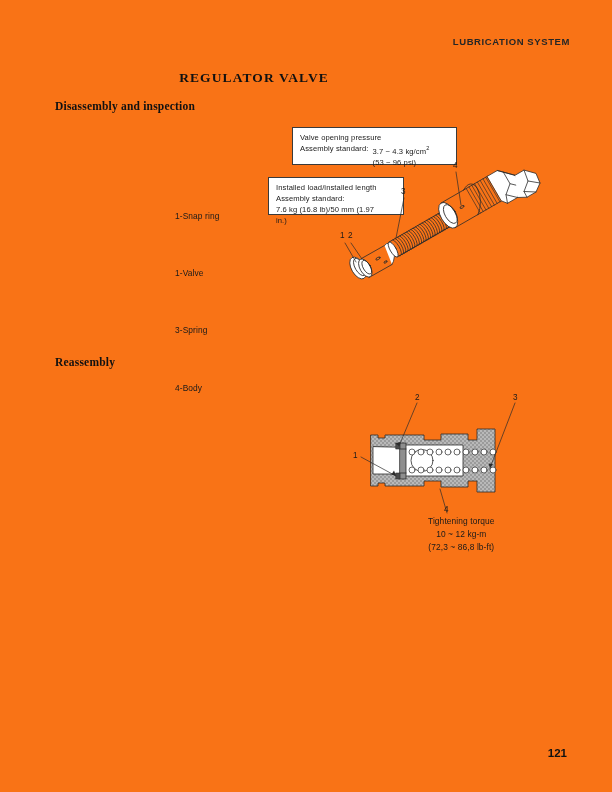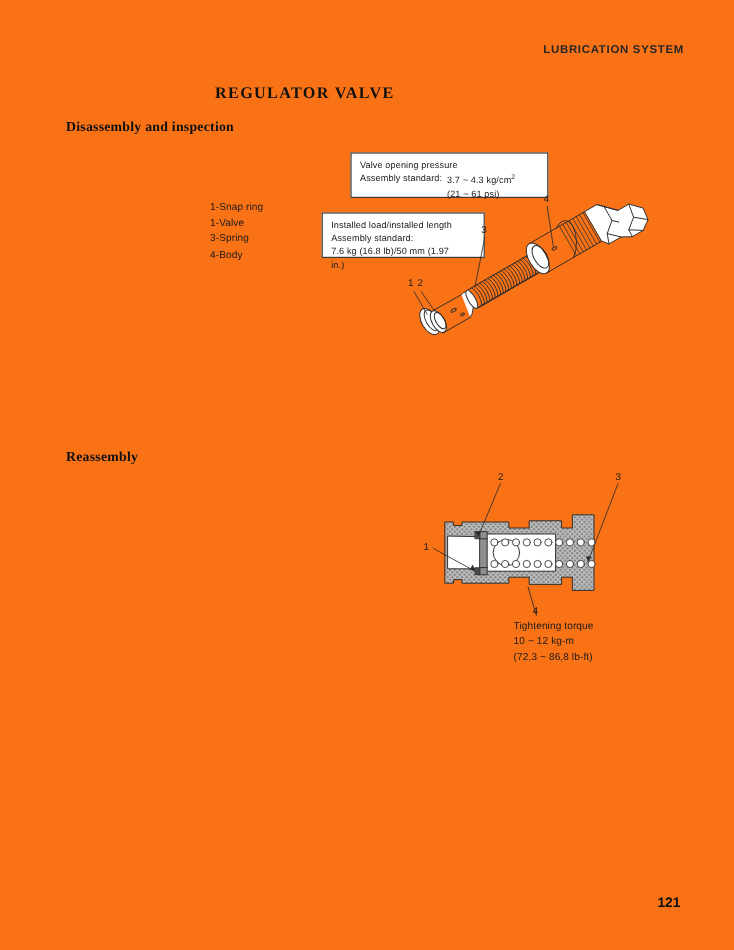--- a/index.html
+++ b/index.html
@@ -48,33 +48,33 @@
   }
   .section-heading {
     position: absolute;
     font-family: "Liberation Serif", serif;
     font-size: 11.5px;
     font-weight: bold;
     letter-spacing: 0.2px;
     color: #111;
   }
   #heading-disassembly { top: 100px; left: 55px; }
-  #heading-reassembly  { top: 375px; left: 55px; }
+  #heading-reassembly  { top: 356px; left: 55px; }
 
   
   .parts-legend {
     position: absolute;
     top: 166px;
     left: 175px;
     font-size: 8.4px;
     line-height: 13.2px;
     color: #1a1a1a;
     letter-spacing: 0.1px;
   }
-  .parts-legend div { white-space: nowrap; }
+  .parts-legend div { white-space: nowrap; margin-top: 44px; }
 
   
   .spec-box {
     position: absolute;
     border: 0.8px solid #3a3a3a;
     background: #ffffff;
     font-size: 7.6px;
     line-height: 11px;
     color: #1a1a1a;
     padding: 4px 16px 4px 7px;
@@ -122,20 +122,21 @@
 
   
   .torque-note {
     position: absolute;
     top: 515px;
     left: 428px;
     font-size: 8.4px;
     line-height: 13px;
     color: #1a1a1a;
     letter-spacing: 0.1px;
+    text-align: center;
   }
   .torque-note div { white-space: nowrap; }
 
   
   .page-number {
     position: absolute;
     bottom: 33px;
     right: 45px;
     font-size: 11.5px;
     font-weight: bold;
@@ -160,21 +161,21 @@
     <div>3-Spring</div>
     <div>4-Body</div>
   </div>
 
   <div class="spec-box" id="spec-box-pressure">
     <div>Valve opening pressure</div>
     <div class="spec-row">
       <span class="label">Assembly standard:</span>
       <span class="values">
         <div><span>3.7 ~ 4.3 kg/cm</span><span class="sup">2</span></div>
-        <div>(21 ~ 61 psi)</div>
+        <div>(53 ~ 96 psi)</div>
       </span>
     </div>
   </div>
 
   <div class="spec-box" id="spec-box-load">
     <div>Installed load/installed length</div>
     <div>Assembly standard:</div>
     <div>7.6 kg (16.8 lb)/50 mm (1.97 in.)</div>
   </div>
 

